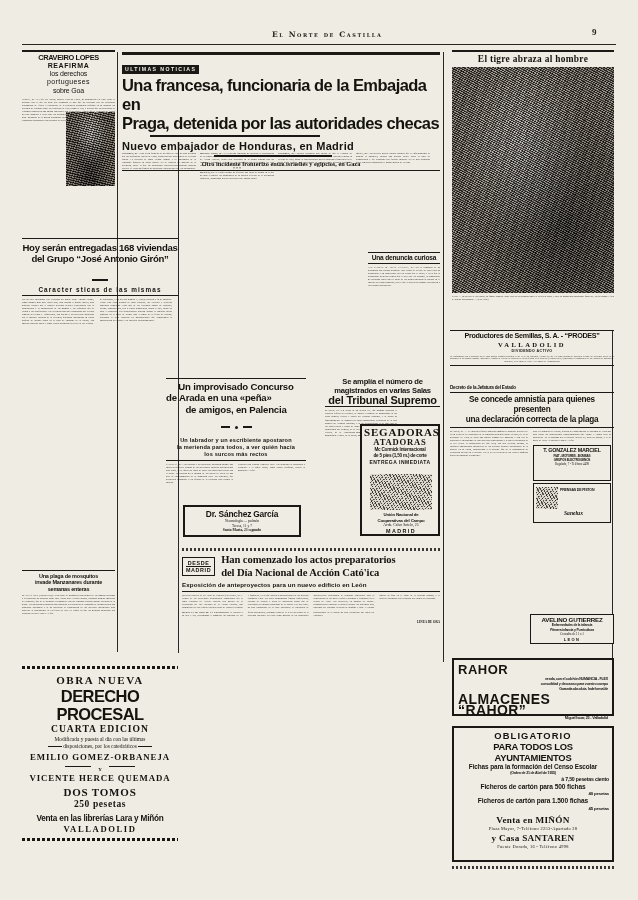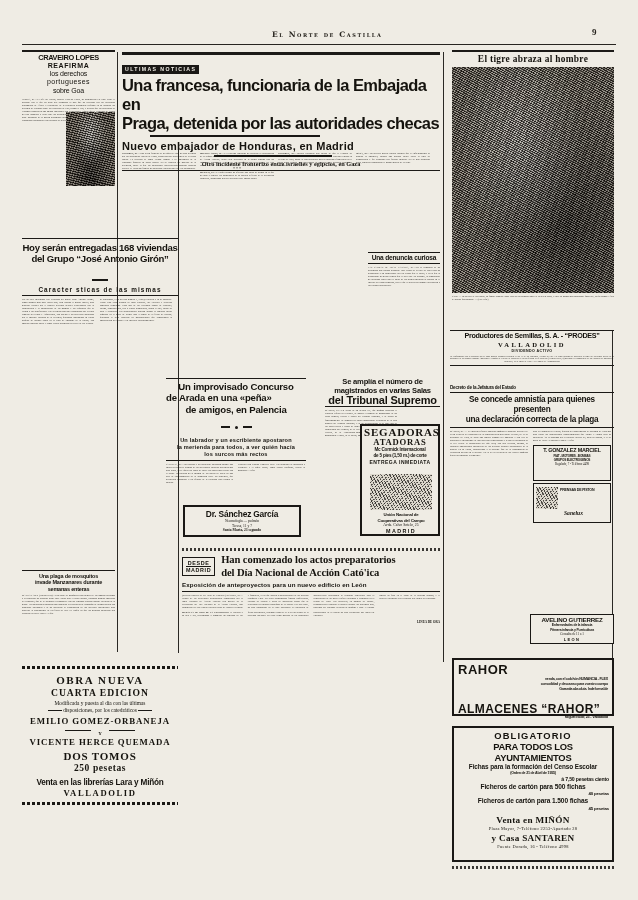--- a/index.html
+++ b/index.html
@@ -130,20 +130,21 @@
     <div class="rule hr1" style="width:93px;margin-bottom:2px;"></div>
     <div class="hl" style="font-size:5.5px;line-height:6.3px;text-align:center;letter-spacing:-0.2px;">Una plaga de mosquitos</div>
     <div class="hl" style="font-size:5.5px;line-height:6.3px;text-align:center;letter-spacing:-0.2px;">invade Manzanares durante</div>
     <div class="hl" style="font-size:5.5px;line-height:6.3px;text-align:center;letter-spacing:-0.2px;">semanas enteras</div>
     <div class="body-txt" style="width:93px;margin-top:2px;">MANZANARES (Ciudad Real).—Una nube de mosquitos procedentes de las lagunas próximas a la población ha invadido desde hace varios días el casco urbano, causando grandes molestias al vecindario, que se ve obligado a permanecer con las ventanas cerradas durante las horas de la noche. Las autoridades sanitarias han dispuesto la realización de campañas de desinsectación con productos adecuados y se ha solicitado la colaboración de los servicios provinciales para proceder al saneamiento de los focos de cría. Se confía en que las medidas adoptadas den resultado en breve plazo.—Cifra.</div>
   </div>
 
   <div class="col" style="left:22px;top:666px;width:156px;">
     <div class="sep-dots" style="width:156px;"></div>
     <div class="serifhl ctr" style="font-size:11px;line-height:13px;letter-spacing:1.6px;margin-top:5px;">OBRA NUEVA</div>
+    <div class="hl ctr" style="font-size:16.5px;line-height:18px;letter-spacing:-0.6px;">DERECHO PROCESAL</div>
     <div class="serifhl ctr" style="font-size:9.6px;line-height:11.5px;letter-spacing:1px;">CUARTA EDICION</div>
     <div class="serifhl ctr" style="font-size:5.4px;line-height:7px;font-weight:400;margin-top:1px;">Modificada y puesta al día con las últimas</div>
     <div class="ctr" style="font-size:5.4px;line-height:7px;">
       <span style="display:inline-block;width:14px;height:1px;background:#1a1815;vertical-align:middle;"></span>
       <span class="serifhl" style="font-weight:400;font-size:5.4px;">disposiciones, por los catedráticos</span>
       <span style="display:inline-block;width:14px;height:1px;background:#1a1815;vertical-align:middle;"></span>
     </div>
     <div class="serifhl ctr" style="font-size:8.8px;line-height:11px;letter-spacing:0.9px;margin-top:2px;">EMILIO GOMEZ-ORBANEJA</div>
     <div class="ctr" style="line-height:6px;">
       <span style="display:inline-block;width:26px;height:1px;background:#1a1815;vertical-align:middle;"></span>
@@ -314,21 +315,21 @@
     <div class="hl ctr" style="font-size:3.4px;line-height:4.4px;">Primera infancia y Puericultura</div>
     <div class="serifhl ctr" style="font-size:3.2px;line-height:4.4px;font-weight:400;">Consulta de 11 a 1</div>
     <div class="hl ctr" style="font-size:4px;line-height:5px;letter-spacing:1.4px;">LEON</div>
   </div>
 
   <div class="adbox thick" style="left:452px;top:658px;width:162px;height:58px;padding:3px 4px;">
     <div class="hl" style="font-size:13px;line-height:14px;letter-spacing:0.5px;">RAHOR</div>
     <div class="hl" style="font-size:3.6px;line-height:5px;text-align:right;">venda, con el colchón NUMANCIA - FLEX</div>
     <div class="hl" style="font-size:3.6px;line-height:5px;text-align:right;">comodidad y descanso para vuestro cuerpo</div>
     <div class="hl" style="font-size:3.6px;line-height:5px;text-align:right;">Garantía absoluta.            Indeformable</div>
-    <div class="hl" style="font-size:12px;line-height:11px;letter-spacing:0.4px;margin-top:12px;">ALMACENES “RAHOR”</div>
+    <div class="hl" style="font-size:14px;line-height:11px;letter-spacing:0.4px;margin-top:2px;">ALMACENES “RAHOR”</div>
     <div class="hl" style="font-size:3.8px;line-height:5px;text-align:right;">Miguel Iscar, 23  -  Valladolid</div>
   </div>
 
   <div class="adbox thick" style="left:452px;top:726px;width:162px;height:136px;padding:2px 3px;">
     <div class="hl ctr" style="font-size:9.4px;line-height:11px;letter-spacing:1.1px;">OBLIGATORIO</div>
     <div class="hl ctr" style="font-size:9.4px;line-height:11px;letter-spacing:-0.25px;">PARA TODOS LOS AYUNTAMIENTOS</div>
     <div class="hl ctr" style="font-size:6.4px;line-height:8px;letter-spacing:-0.1px;">Fichas para la formación del Censo Escolar</div>
     <div class="hl ctr" style="font-size:3.6px;line-height:5px;">(Orden de 21 de Abril de 1955)</div>
     <div class="hl" style="font-size:5.2px;line-height:7px;text-align:right;">á 7,50 pesetas ciento</div>
     <div class="hl ctr" style="font-size:6.6px;line-height:8.4px;letter-spacing:-0.1px;">Ficheros de cartón para   500 fichas</div>

